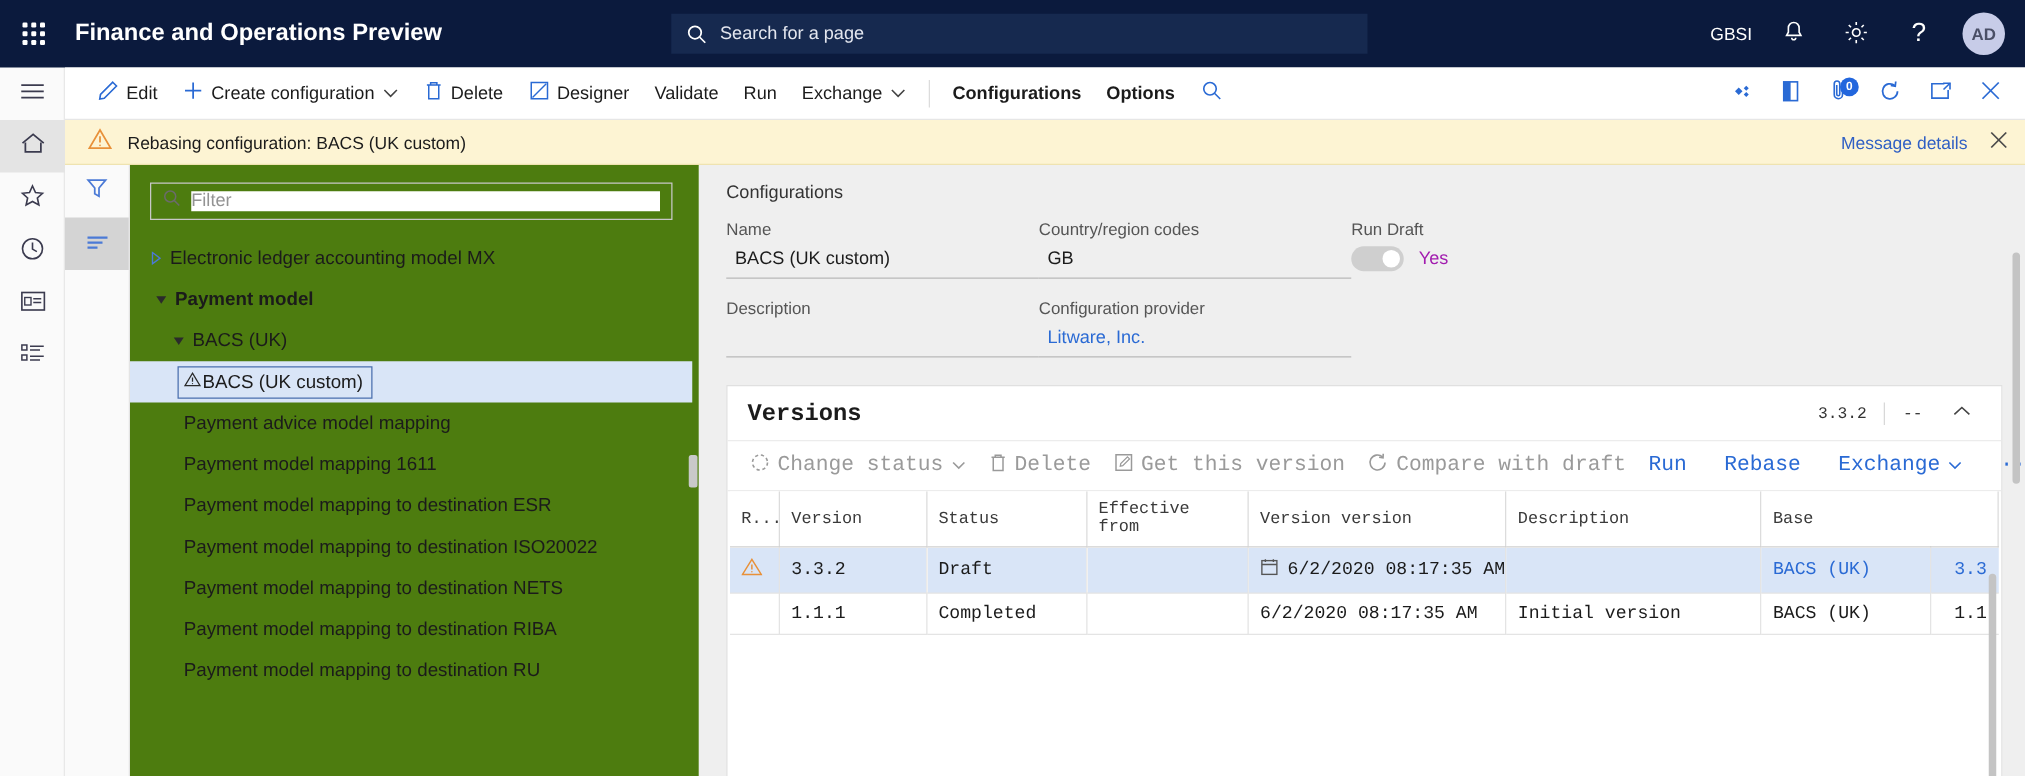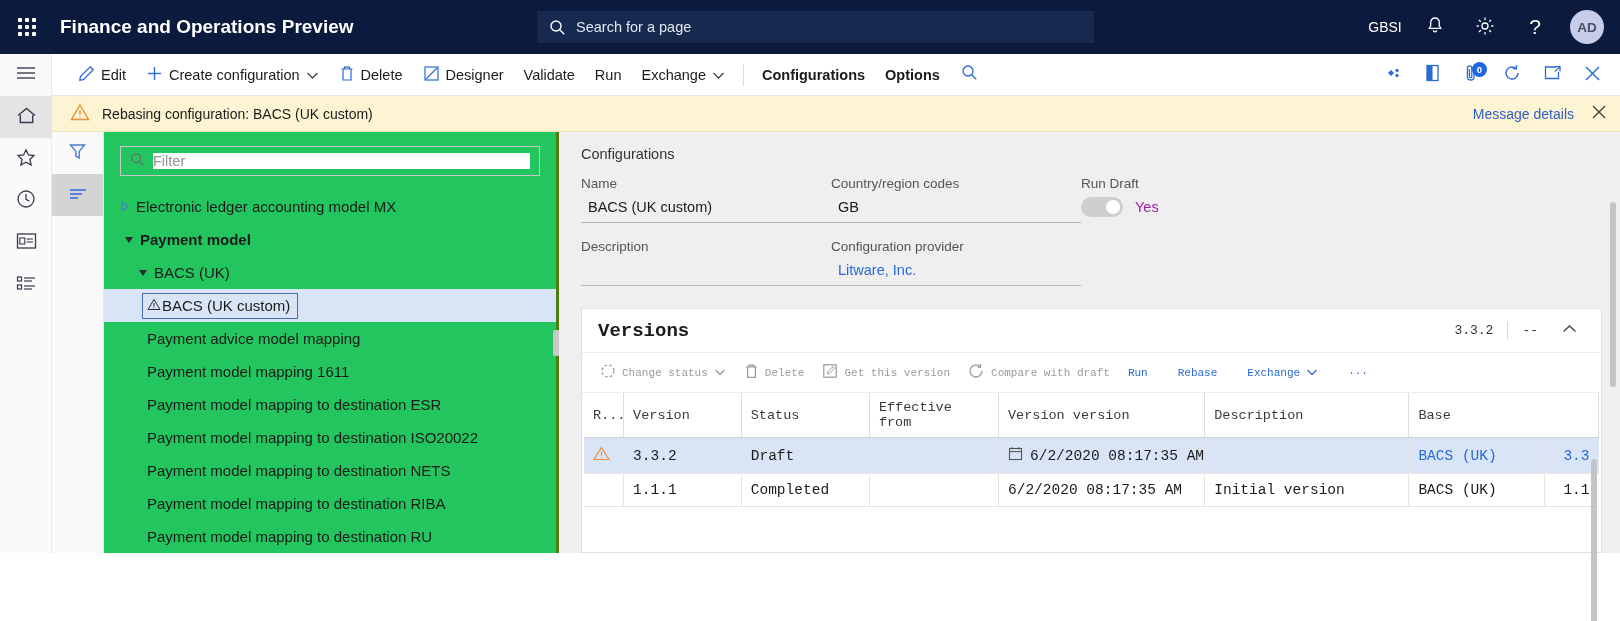--- a/index.html
+++ b/index.html
@@ -64,21 +64,21 @@
   }
   .avatar {
     width: 34px; height: 34px; border-radius: 50%;
     background: #c7cce8; color: #4a4f66;
     display: flex; align-items: center; justify-content: center;
     font-size: 13.5px; font-weight: bold;
     margin: 0 16px 0 10px;
   }
 
   
-  .body-row { display: flex; height: 499px; }
+  .body-row { display: flex; height: 568px; }
 
   
   .rail {
     width: 52px;
     background: #fafafa;
     border-right: 1px solid #e8e8e8;
     display: flex; flex-direction: column;
     flex-shrink: 0;
   }
   .rail-item {
@@ -149,22 +149,22 @@
     border-right: 1px solid #e4e4e4;
     display: flex; flex-direction: column; flex-shrink: 0;
   }
   .tt-item {
     height: 42px; display: flex; align-items: center; justify-content: center;
     cursor: pointer;
   }
   .tt-item.active { background: #d4d4d4; }
 
   .treepanel {
-    width: 455px; background: #22c55e;
-    border-right: 3px solid #4d7c0f;
+    width: 455px; background: #4d7c0f;
+    border-right: 5px solid #4d7c0f;
     display: flex; flex-direction: column;
     position: relative; flex-shrink: 0;
   }
   .filterbox {
     margin: 14px 16px 12px 16px;
     height: 30px;
     border: 1px solid #c8c8c8;
     display: flex; align-items: center;
     padding: 0 9px;
   }
@@ -251,21 +251,21 @@
   .vh-caret { padding: 0 10px; cursor: pointer; }
 
   .vtoolbar {
     height: 40px; display: flex; align-items: center;
     padding-left: 10px; gap: 2px;
     border-bottom: 1px solid #ececec;
   }
   .vbtn {
     display: flex; align-items: center; gap: 6px;
     padding: 0 8px; height: 32px;
-    font-size: 11px; color: #9a9a9a; cursor: default;
+    font-size: 17px; color: #9a9a9a; cursor: default;
     white-space: nowrap;
   }
   .vbtn.enabled { color: #2a6ad4; cursor: pointer; }
 
   table.vtable { width: 100%; border-collapse: collapse; table-layout: fixed; }
   table.vtable th {
     font-size: 13.5px; font-weight: normal; color: #3a3a3a;
     text-align: left; padding: 7px 9px;
     border-right: 1px solid #dcdcdc;
     border-bottom: 1px solid #cfcfcf;

